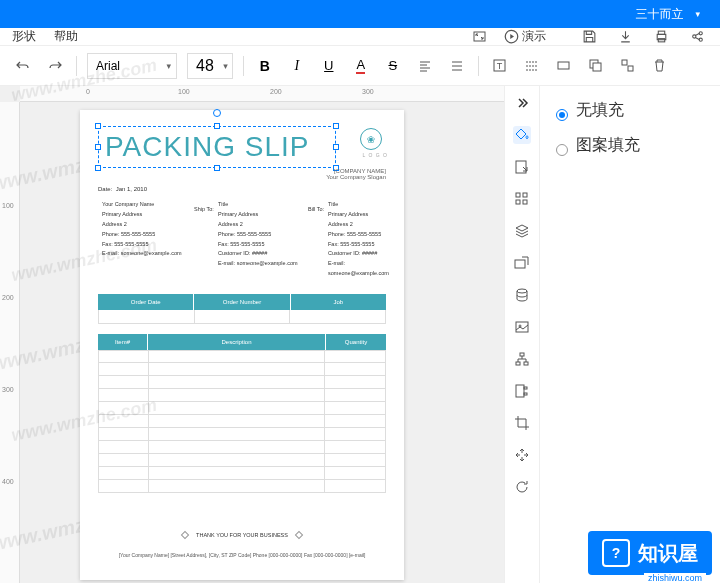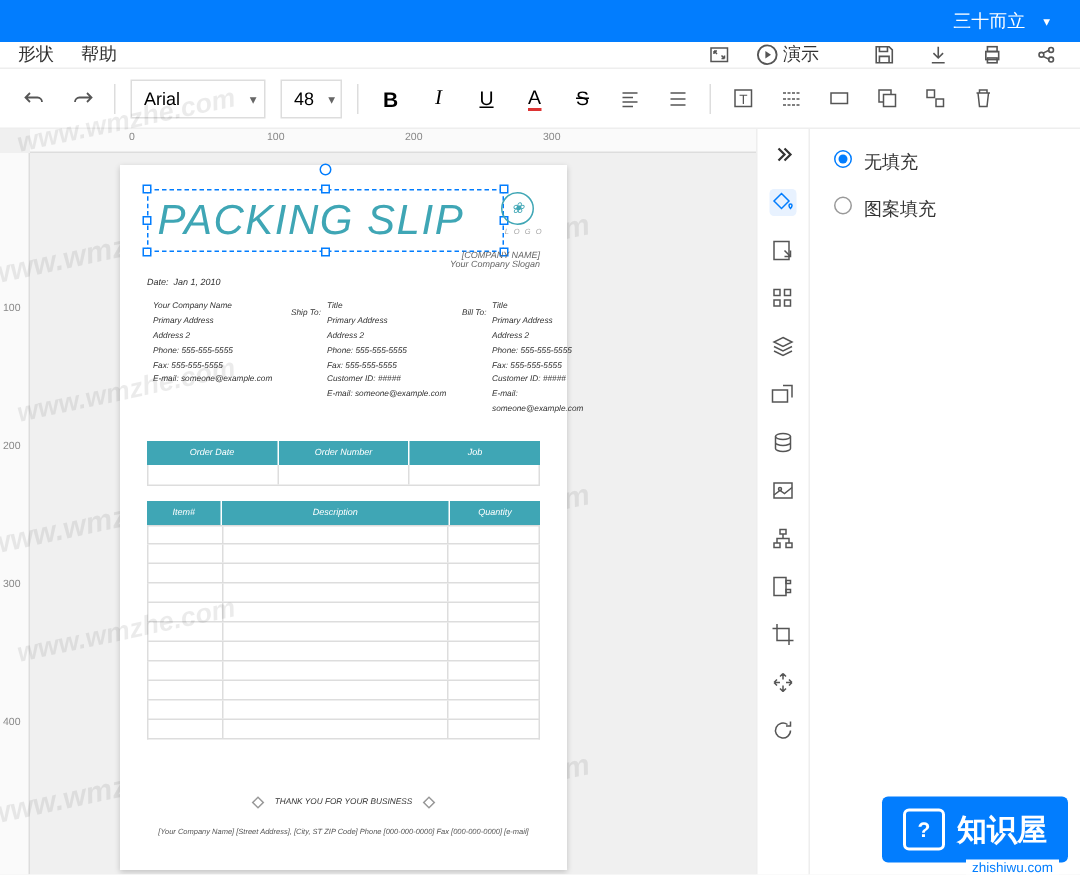--- a/index.html
+++ b/index.html
@@ -10,29 +10,29 @@
 .menubar{height:18px;background:#fff;display:flex;align-items:center;padding:0 12px;border-bottom:1px solid #eee;}
 .menubar span{font-size:12px;color:#333;margin-right:18px;cursor:pointer;}
 .menubar .right{margin-left:auto;display:flex;gap:14px;}
 .menubar .right svg,.menubar .right .ico{width:15px;height:15px;}
 .play-btn{display:flex;align-items:center;gap:3px;font-size:12px;color:#333;}
 .toolbar{height:40px;background:#fff;display:flex;align-items:center;padding:0 12px;gap:10px;border-bottom:1px solid #eee;}
 .tb-btn{width:22px;height:22px;display:flex;align-items:center;justify-content:center;cursor:pointer;}
 .tb-sep{width:1px;height:20px;background:#ddd;}
 .font-sel{border:1px solid #ddd;height:26px;padding:0 20px 0 8px;font-size:12px;display:flex;align-items:center;min-width:90px;position:relative;}
 .font-sel::after{content:"▾";position:absolute;right:5px;font-size:9px;color:#666;}
-.size-sel{border:1px solid #ddd;height:26px;padding:0 18px 0 8px;font-size:12px;display:flex;align-items:center;min-width:40px;position:relative;}
+.size-sel{border:1px solid #ddd;height:26px;padding:0 18px 0 8px;font-size:16px;display:flex;align-items:center;min-width:40px;position:relative;}
 .size-sel::after{content:"▾";position:absolute;right:4px;font-size:9px;color:#666;}
 .workspace{display:flex;height:497px;}
 .canvas-area{flex:1;background:#F0F0F0;position:relative;overflow:hidden;}
 .ruler-h{position:absolute;top:0;left:20px;right:0;height:16px;background:#fafafa;border-bottom:1px solid #ddd;font-size:7px;color:#888;}
 .ruler-h span{position:absolute;top:2px;}
 .ruler-v{position:absolute;top:16px;left:0;width:20px;bottom:0;background:#fafafa;border-right:1px solid #ddd;font-size:7px;color:#888;}
 .ruler-v span{position:absolute;left:2px;writing-mode:horizontal-tb;}
-.page{position:absolute;top:24px;left:80px;width:298px;height:470px;background:#fff;box-shadow:0 1px 4px rgba(0,0,0,0.2);font-style:italic;}
+.page{position:absolute;top:24px;left:80px;width:324px;height:470px;background:#fff;box-shadow:0 1px 4px rgba(0,0,0,0.2);}
 .sel-box{position:absolute;top:16px;left:18px;width:238px;height:42px;border:1px dashed #027DFE;}
 .sel-handle{position:absolute;width:6px;height:6px;background:#fff;border:1px solid #027DFE;}
 .h-tl{top:-4px;left:-4px;}.h-tm{top:-4px;left:50%;margin-left:-3px;}.h-tr{top:-4px;right:-4px;}
 .h-ml{top:50%;left:-4px;margin-top:-3px;}.h-mr{top:50%;right:-4px;margin-top:-3px;}
 .h-bl{bottom:-4px;left:-4px;}.h-bm{bottom:-4px;left:50%;margin-left:-3px;}.h-br{bottom:-4px;right:-4px;}
 .rot{position:absolute;top:-18px;left:50%;margin-left:-4px;width:8px;height:8px;border:1px solid #027DFE;border-radius:50%;background:#fff;}
 .title-text{font-size:28px;color:#3FA6B5;font-weight:300;letter-spacing:1px;padding:4px 6px;}
 .logo{position:absolute;top:18px;right:22px;width:22px;height:22px;border:1px solid #3FA6B5;border-radius:50%;display:flex;align-items:center;justify-content:center;color:#3FA6B5;font-size:10px;}
 .logo-lbl{position:absolute;top:42px;right:16px;font-size:5px;color:#aaa;letter-spacing:1px;}
 .company{position:absolute;top:58px;right:18px;text-align:right;font-size:6px;color:#666;}
@@ -60,21 +60,21 @@
 .thank{position:absolute;bottom:42px;left:0;right:0;text-align:center;font-size:5.5px;color:#333;display:flex;align-items:center;justify-content:center;gap:8px;}
 .diamond{width:6px;height:6px;border:1px solid #999;transform:rotate(45deg);}
 .footer-info{position:absolute;bottom:22px;left:18px;right:18px;font-size:5px;color:#555;text-align:center;}
 .tool-rail{width:36px;background:#fff;border-left:1px solid #eee;border-right:1px solid #eee;display:flex;flex-direction:column;align-items:center;padding-top:8px;gap:14px;}
 .tool-rail .ti{width:18px;height:18px;cursor:pointer;display:flex;align-items:center;justify-content:center;}
 .right-panel{width:180px;background:#fff;display:flex;flex-direction:column;}
 .panel-tabs{height:32px;display:flex;border-bottom:1px solid #eee;}
 .panel-tabs div{flex:1;text-align:center;line-height:32px;font-size:12px;color:#666;cursor:pointer;}
 .panel-tabs div.active{color:#027DFE;border-bottom:2px solid #027DFE;}
 .panel-body{padding:14px 16px;}
-.radio-row{display:flex;align-items:flex-start;gap:8px;margin-bottom:14px;font-size:12px;color:#333;}
+.radio-row{display:flex;align-items:flex-end;gap:8px;margin-bottom:14px;font-size:16px;color:#333;}
 .radio{width:12px;height:12px;border:1px solid #999;border-radius:50%;display:flex;align-items:center;justify-content:center;}
 .radio.checked::after{content:"";width:6px;height:6px;background:#027DFE;border-radius:50%;}
 .radio.checked{border-color:#027DFE;}
 .wm{position:absolute;font-size:20px;color:rgba(0,0,0,0.08);font-style:italic;font-weight:bold;transform:rotate(-12deg);pointer-events:none;}
 .brand-badge{position:absolute;bottom:8px;right:8px;background:#027DFE;color:#fff;padding:8px 14px;border-radius:4px;display:flex;align-items:center;gap:8px;font-size:20px;font-weight:bold;}
 .brand-badge .sq{width:28px;height:28px;border:2px solid #fff;border-radius:4px;display:flex;align-items:center;justify-content:center;font-size:14px;}
 .brand-url{position:absolute;bottom:0;right:14px;font-size:9px;color:#027DFE;background:#fff;padding:0 4px;}
 svg{display:block;}
 </style>
 </head>

